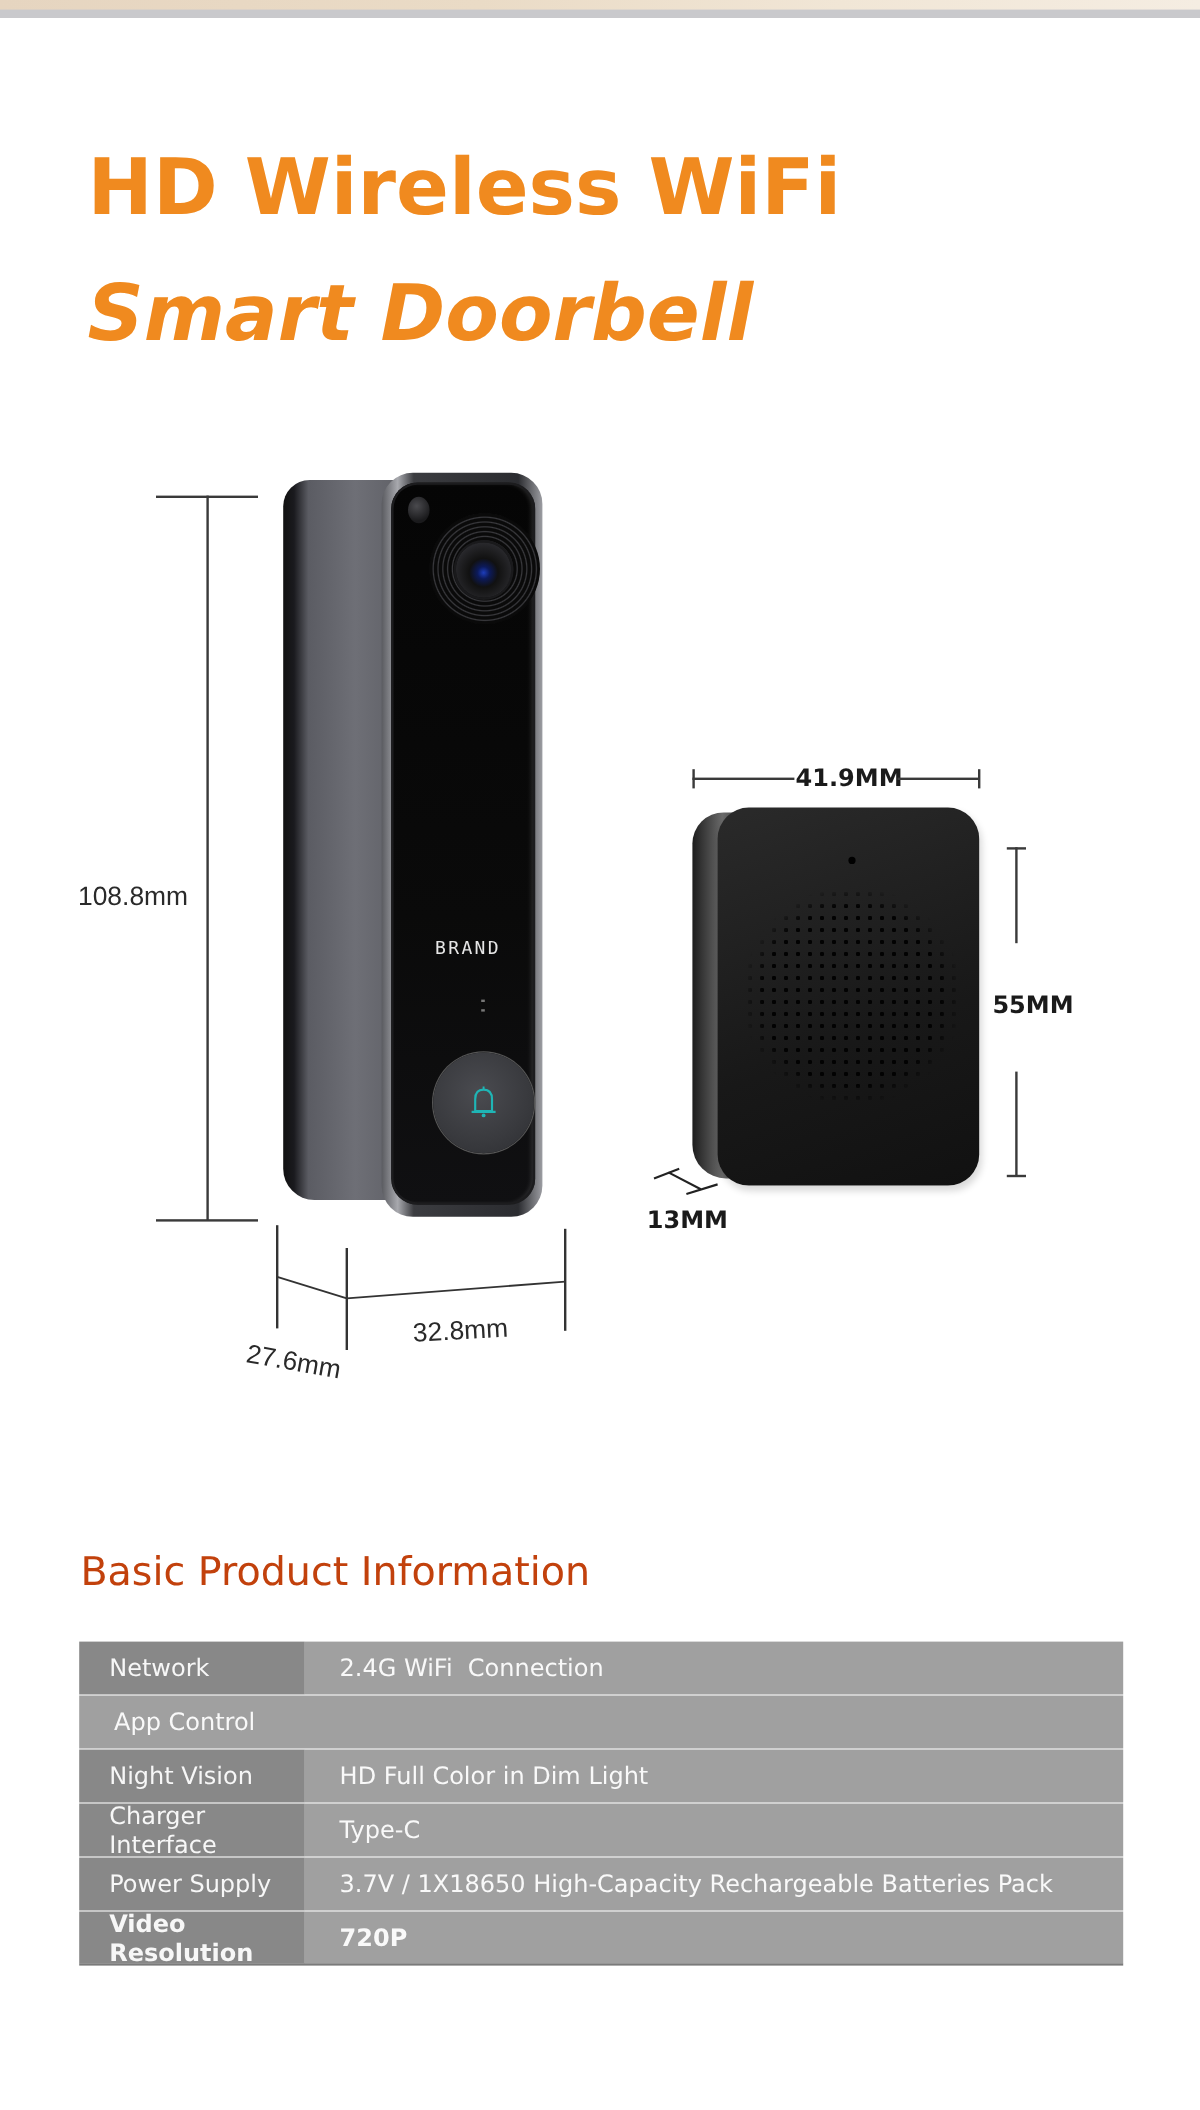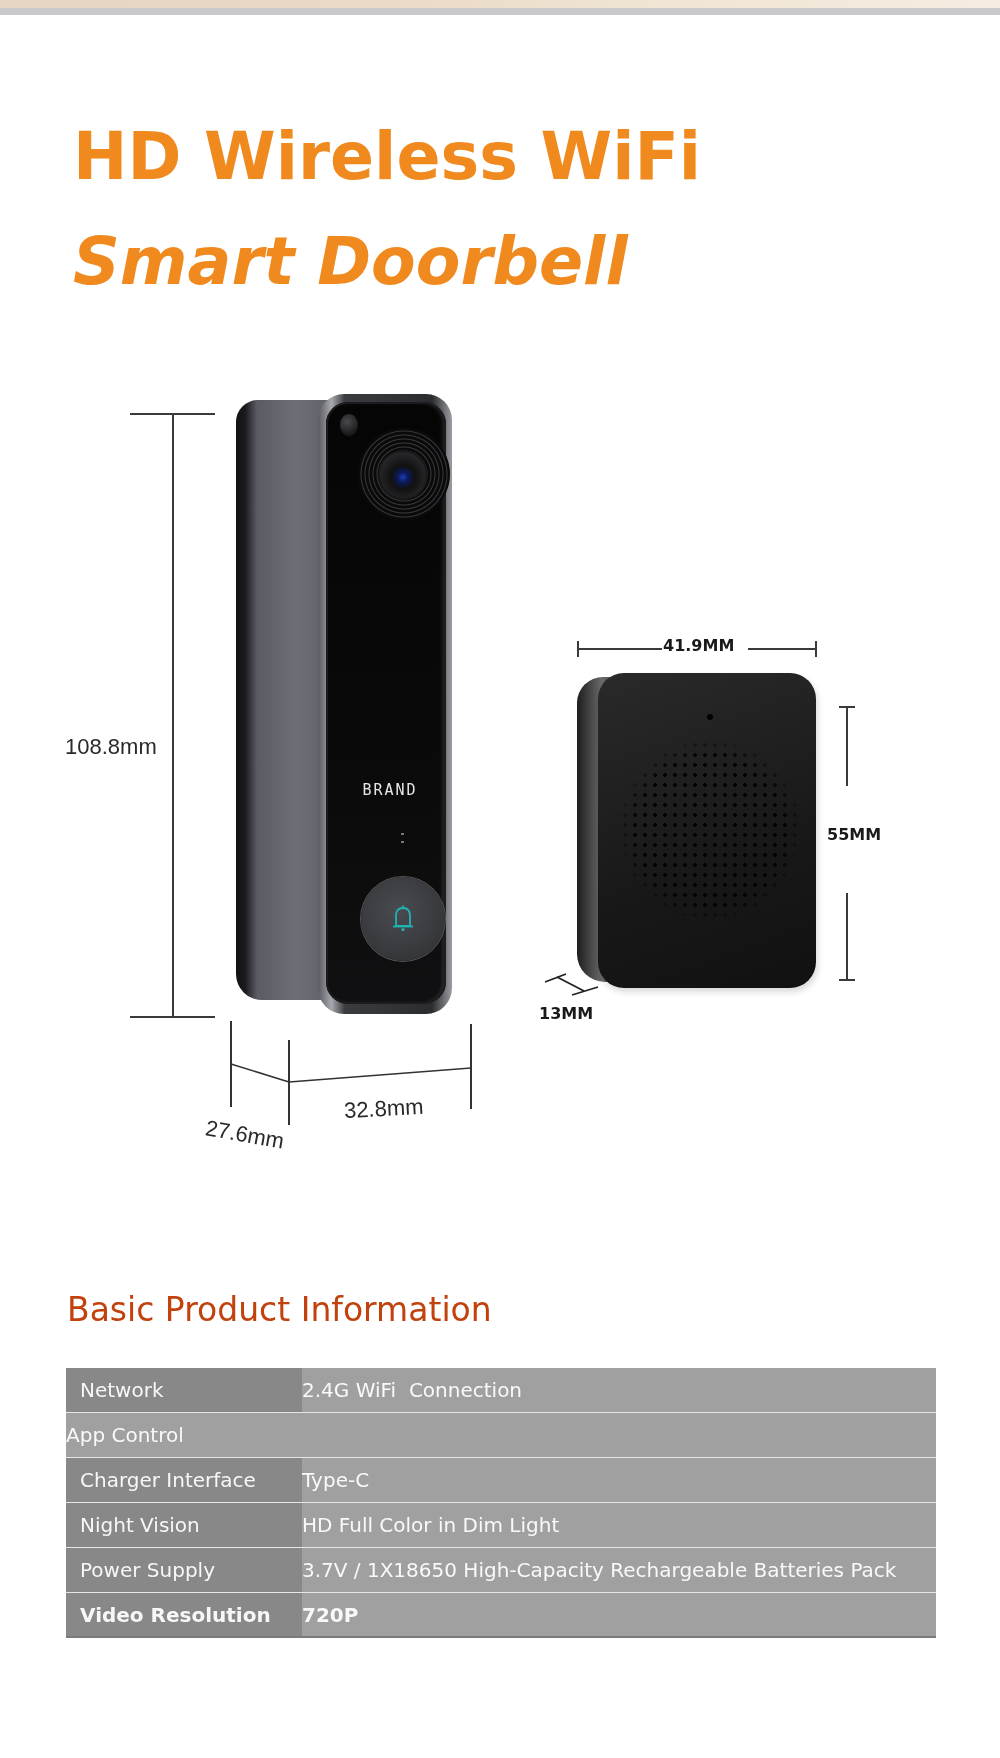--- a/index.html
+++ b/index.html
@@ -22,21 +22,21 @@
     }
     .title.l1 { top: 124px; }
     .title.l2 { top: 229px; font-style: italic; }
 
     
     .line { position: absolute; background: #3a3a3a; }
     .dim-label {
       position: absolute; font-family: "Liberation Sans", sans-serif;
       font-size: 22px; color: #2a2a2a;
     }
-    .dim-label.bold { font-weight: bold; font-family: "DejaVu Sans", sans-serif; font-size: 16px; color: #1a1a1a; }
+    .dim-label.bold { font-weight: bold; font-family: "DejaVu Sans", sans-serif; font-size: 20px; color: #1a1a1a; }
 
     
     .db-back {
       position: absolute; left: 236px; top: 400px; width: 150px; height: 600px;
       background: linear-gradient(90deg, #111 0%, #1a1a1e 6%, #5b5c63 14%, #6e6f76 40%, #5a5b61 75%, #3e3f44 100%);
       border-radius: 22px 10px 10px 26px;
     }
     .db-front-rim {
       position: absolute; left: 318px; top: 394px; width: 134px; height: 620px;
       background: linear-gradient(90deg, #5a5b60 0%, #a8a9ae 10%, #3b3c40 20%, #2b2c30 85%, #9c9da2 100%);
@@ -104,28 +104,28 @@
       font-family: "DejaVu Sans", sans-serif; font-size: 33px; font-weight: normal; color: #c2410c;
     }
 
     
     .spec-table {
       position: absolute; left: 66px; top: 1368px; width: 870px;
     }
     .spec-row { display: flex; height: 45px; border-bottom: 1px solid #e6e6e6; }
     .spec-row:last-child { border-bottom: 2px solid #7a7a7a; font-weight: bold; }
     .spec-key {
-      width: 236px; background: #888888; color: #f7f7f7;
+      width: 188px; background: #888888; color: #f7f7f7;
       font-family: "DejaVu Sans", sans-serif; font-size: 20px;
-      display: flex; align-items: center; padding-left: 14px;
+      display: flex; align-items: center; padding-left: 25px;
     }
     .spec-val {
       flex: 1; background: #a0a0a0; color: #f9f9f9;
       font-family: "DejaVu Sans", sans-serif; font-size: 20px;
-      display: flex; align-items: center; white-space: pre;
+      display: flex; align-items: center; padding-left: 29px; white-space: pre;
     }
   </style>
 </head>
 <body>
 
 <div class="top-strip"></div>
 <div class="top-strip-edge"></div>
 
 <div class="title l1">HD Wireless WiFi</div>
 <div class="title l2">Smart Doorbell</div>
@@ -195,28 +195,28 @@
 
 <div class="spec-table">
   <div class="spec-row">
     <div class="spec-key">Network</div>
     <div class="spec-val">2.4G WiFi  Connection</div>
   </div>
   <div class="spec-row">
     <div class="spec-val">App Control</div>
   </div>
   <div class="spec-row">
+    <div class="spec-key">Night Vision</div>
+    <div class="spec-val">HD Full Color in Dim Light</div>
+  </div>
+  <div class="spec-row">
     <div class="spec-key">Charger Interface</div>
     <div class="spec-val">Type-C</div>
   </div>
   <div class="spec-row">
-    <div class="spec-key">Night Vision</div>
-    <div class="spec-val">HD Full Color in Dim Light</div>
-  </div>
-  <div class="spec-row">
     <div class="spec-key">Power Supply</div>
     <div class="spec-val">3.7V / 1X18650 High-Capacity Rechargeable Batteries Pack</div>
   </div>
   <div class="spec-row">
     <div class="spec-key">Video Resolution</div>
     <div class="spec-val">720P</div>
   </div>
 </div>
 
 </body></html>

